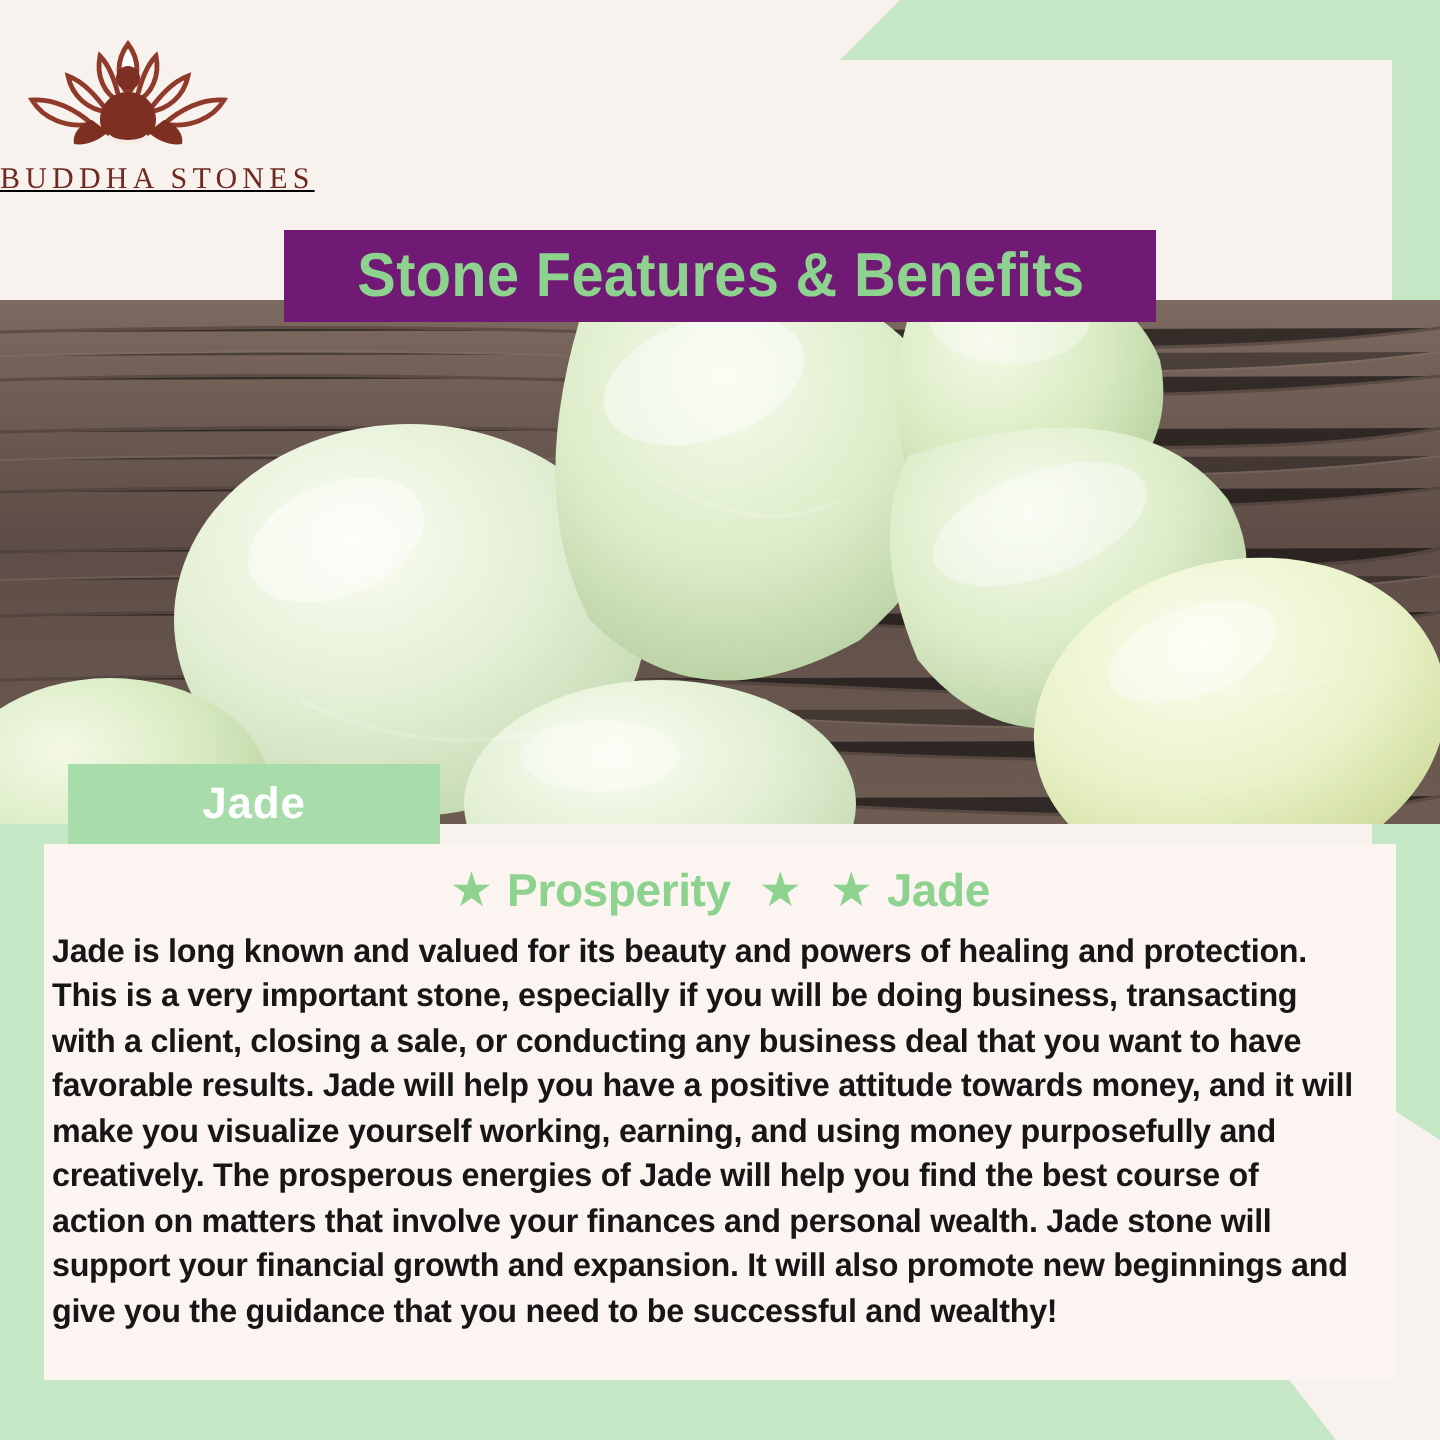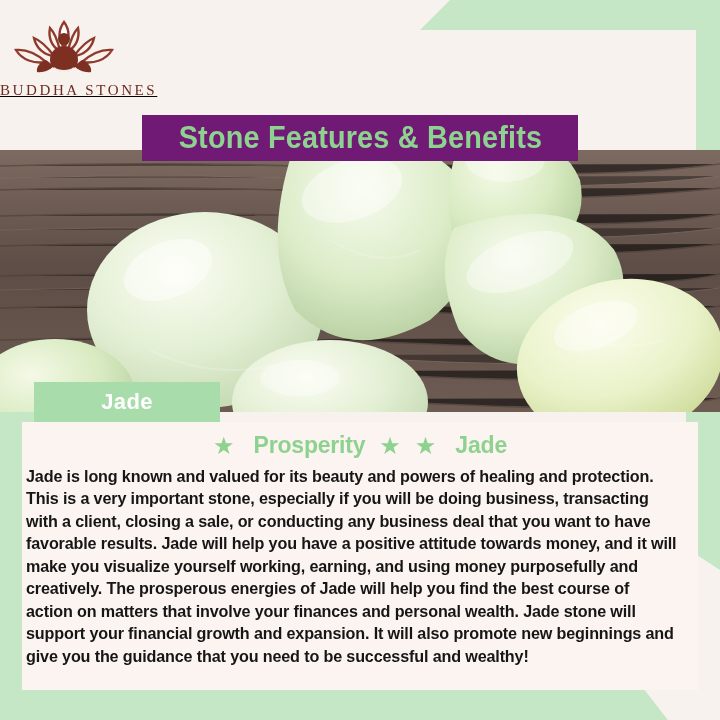--- a/index.html
+++ b/index.html
@@ -151,21 +151,20 @@
   .star {
     color: #8ed28f;
     font-size: 24px;
     line-height: 1;
   }
   .benefit-label {
     font-size: 23px;
     font-weight: bold;
     color: #8ed28f;
     letter-spacing: -0.2px;
-    margin-left: 12px;
   }
   .body-text {
     margin: 6px 8px 0 4px;
     font-size: 16.4px;
     font-weight: bold;
     line-height: 1.37;
     color: #161616;
     text-align: left;
     letter-spacing: -0.15px;
     transform: scaleX(0.985);

